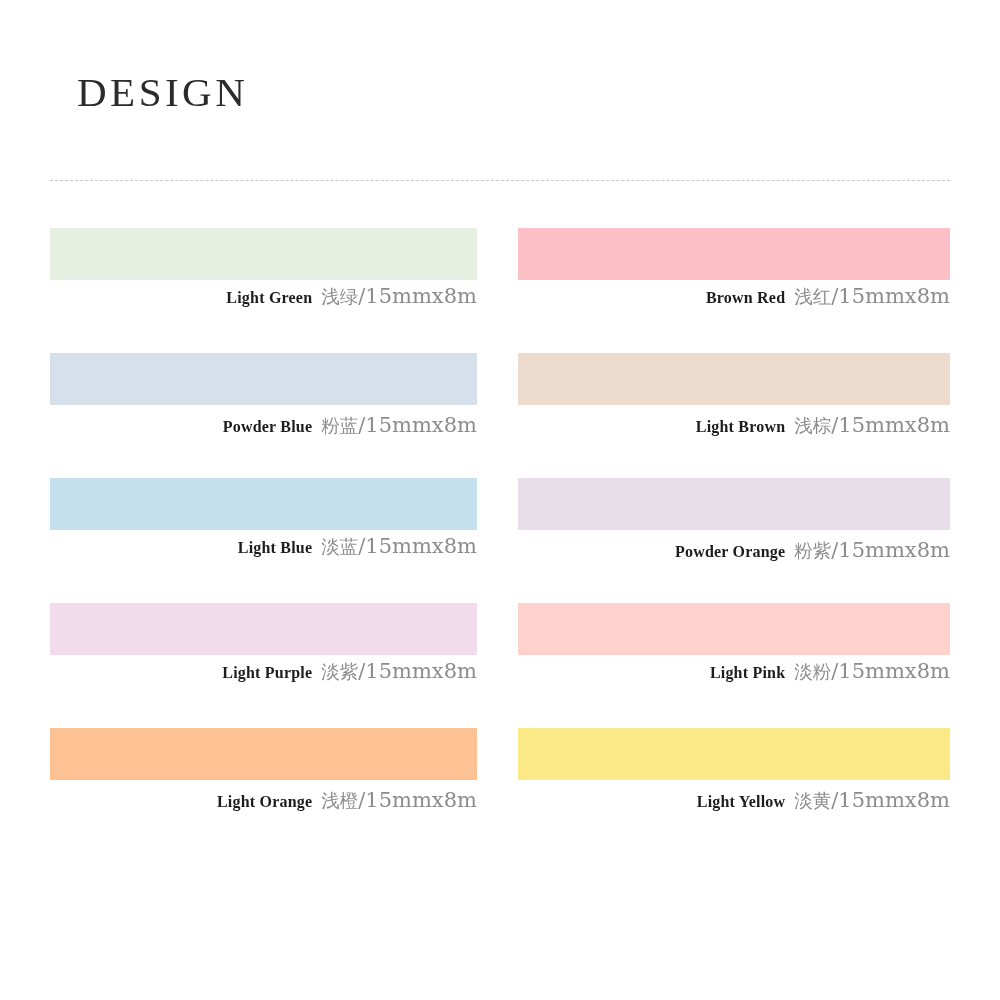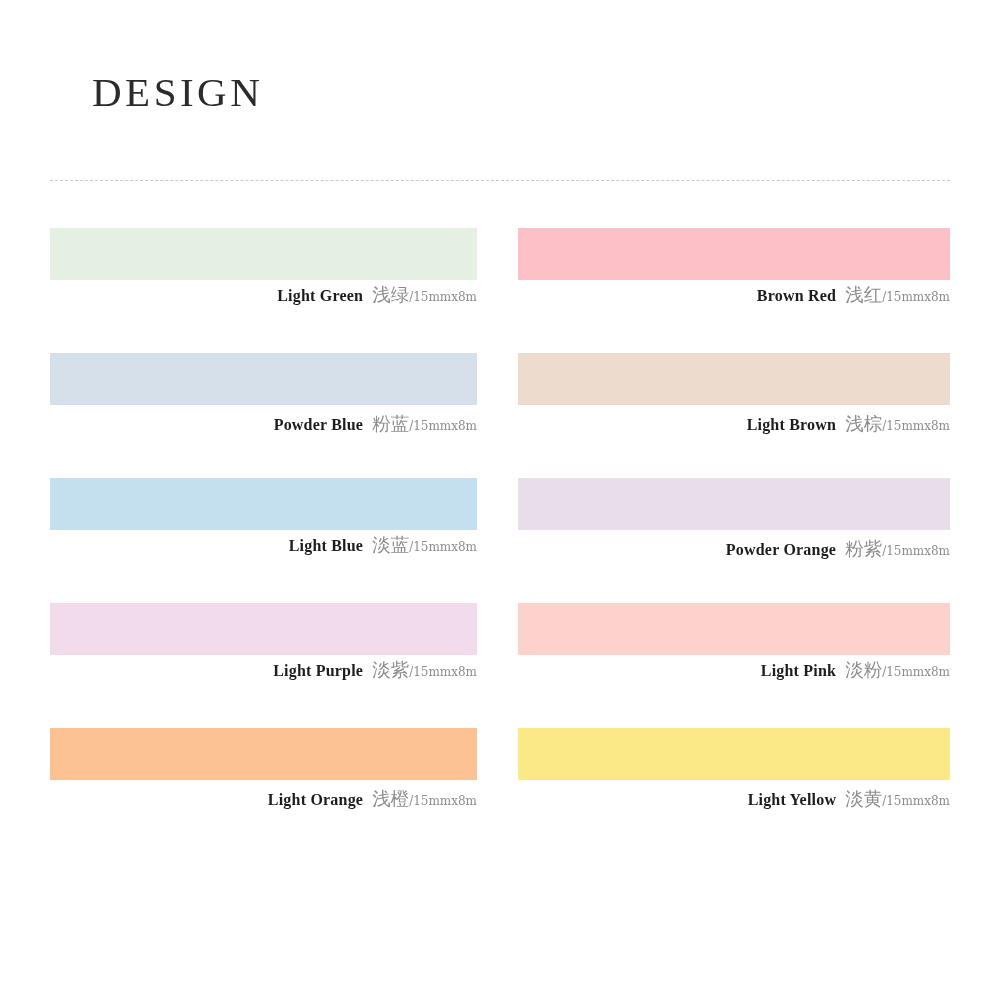--- a/index.html
+++ b/index.html
@@ -19,21 +19,21 @@
   .page {
     position: relative;
     width: 1000px;
     height: 1000px;
     background: #ffffff;
   }
 
   
   .page-title {
     position: absolute;
-    left: 92px;
+    left: 77px;
     top: 72px;
     font-family: "Liberation Serif", "DejaVu Serif", serif;
     font-size: 41px;
     font-weight: 400;
     letter-spacing: 3.5px;
     color: #2b2b2b;
     line-height: 1;
     white-space: nowrap;
   }
 
@@ -91,21 +91,21 @@
     font-family: "DejaVu Serif", "Liberation Serif", serif;
     font-size: 18.5px;
     font-weight: 400;
     color: #8c8c8c;
     margin-left: 9px;
     margin-top: 28px;
   }
 
   .spec {
     font-family: "DejaVu Serif", "Liberation Serif", serif;
-    font-size: 12px;
+    font-size: 21px;
     font-weight: 400;
     color: #8c8c8c;
   }
 
   
   .swatch-cell.drop-a .swatch-label { top: 56px; }
   .swatch-cell.drop-b .swatch-label { top: 60px; }
 </style>
 </head>
 <body>

